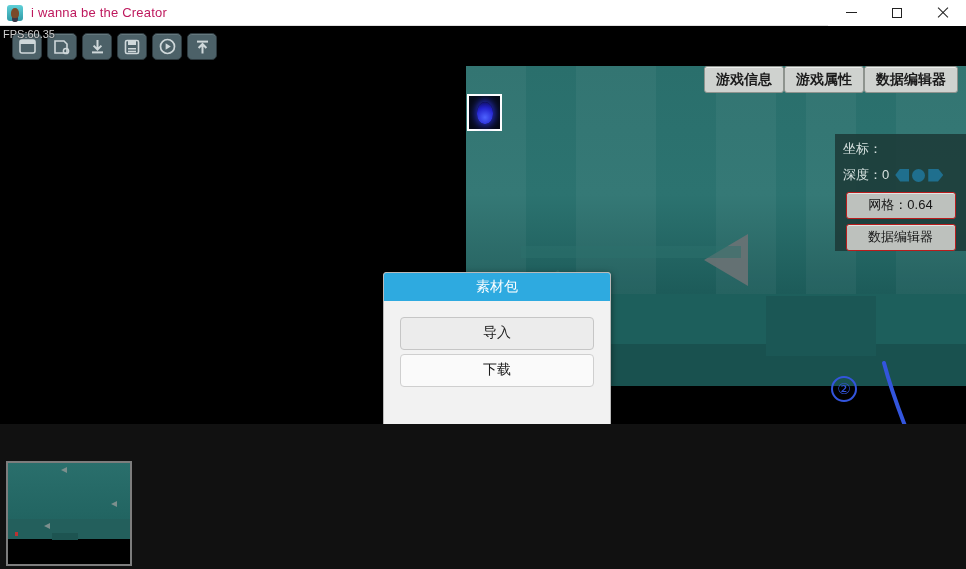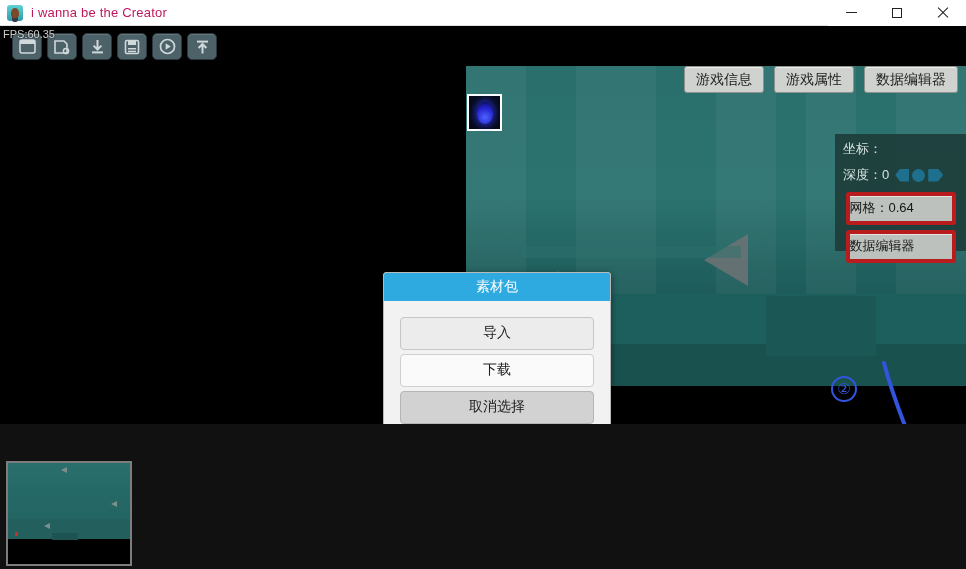--- a/index.html
+++ b/index.html
@@ -87,42 +87,42 @@
   .sprite-box {
     position: absolute; left: 467px; top: 28px; width: 35px; height: 37px;
     background: #060a18; border: 2px solid #ffffff;
   }
   .sprite-box .flame {
     position: absolute; left: 50%; top: 50%; transform: translate(-50%,-50%);
     width: 16px; height: 22px; border-radius: 50% 50% 45% 45%;
     background: radial-gradient(circle at 50% 70%, #4d63ff 0%, #2222cc 55%, #0a0a4a 100%);
     box-shadow: 0 0 7px 2px rgba(50,60,255,.7);
   }
-  .canvas-topbtns { position: absolute; right: 8px; top: 0px; display: flex; gap: 10px; }
+  .canvas-topbtns { position: absolute; right: 8px; top: 0px; display: flex; gap: 0; font-weight: bold; }
   .flat-btn {
     background: #cfd2cf; border: 1px solid #8e938e; border-radius: 3px;
     color: #1b1b1b; font-size: 14px; padding: 5px 11px 6px; line-height: 1;
     box-shadow: inset 0 1px 0 #eceeec;
   }
 
   
   .coordpanel {
     position: absolute; left: 835px; top: 68px; width: 131px; height: 117px;
     background: rgba(28,58,56,.88); padding: 6px 8px; color: #d7e2e0;
   }
   .cp-row { font-size: 13px; margin-bottom: 8px; display: flex; align-items: center; }
   .cp-depthshapes { margin-left: 6px; display: flex; align-items: center; gap: 3px; }
   .sh-left { width: 14px; height: 13px; background: #1f6f8e;
     clip-path: polygon(0 50%, 35% 0, 100% 0, 100% 100%, 35% 100%); }
   .sh-mid { width: 13px; height: 13px; border-radius: 50%; background: #1f6f8e; }
   .sh-right { width: 15px; height: 13px; background: #1f6f8e;
     clip-path: polygon(0 0, 65% 0, 100% 50%, 65% 100%, 0 100%); }
   .cp-btn {
-    display: block; width: 110px; margin: 0 auto 5px; text-align: left;
-    background: #bdc1bd; border: 4px solid #b91c1c; border-radius: 3px;
+    display: block; width: 110px; margin: 0 auto 5px; text-align: center;
+    background: #bdc1bd; border: 1px solid #b91c1c; border-radius: 3px;
     font-size: 13px; color: #161616; padding: 3px 0 4px;
     box-shadow: inset 0 1px 0 #e2e5e2;
   }
 
   
   .anno-2 {
     position: absolute; left: 831px; top: 310px; width: 26px; height: 26px;
     border: 2px solid #3355dd; border-radius: 50%; color: #3355dd;
     font-size: 15px; display: flex; align-items: center; justify-content: center;
   }
@@ -282,21 +282,20 @@
     <svg class="anno-arrow" width="50" height="110" viewBox="0 0 50 110">
       <path d="M4 2 C14 40, 26 66, 33 86" stroke="#3355dd" stroke-width="4" fill="none" stroke-linecap="round"></path>
       <path d="M26 78 L40 84 L31 104 Z" fill="#3355dd"></path>
     </svg>
 
     <div class="modal">
       <div class="modal-header">素材包</div>
       <div class="modal-body">
         <div class="modal-btn mb-import">导入</div>
         <div class="modal-btn mb-download">下载</div>
-        <div class="modal-btn mb-cancel">取消选择</div>
       </div>
     </div>
   </div>
 
   <div class="bottom">
 
     <div class="minimap">
       <div class="mm-sky"></div>
       <div class="mm-ground"></div>
       <div class="mm-tri" style="left:53px;top:4px"></div>

